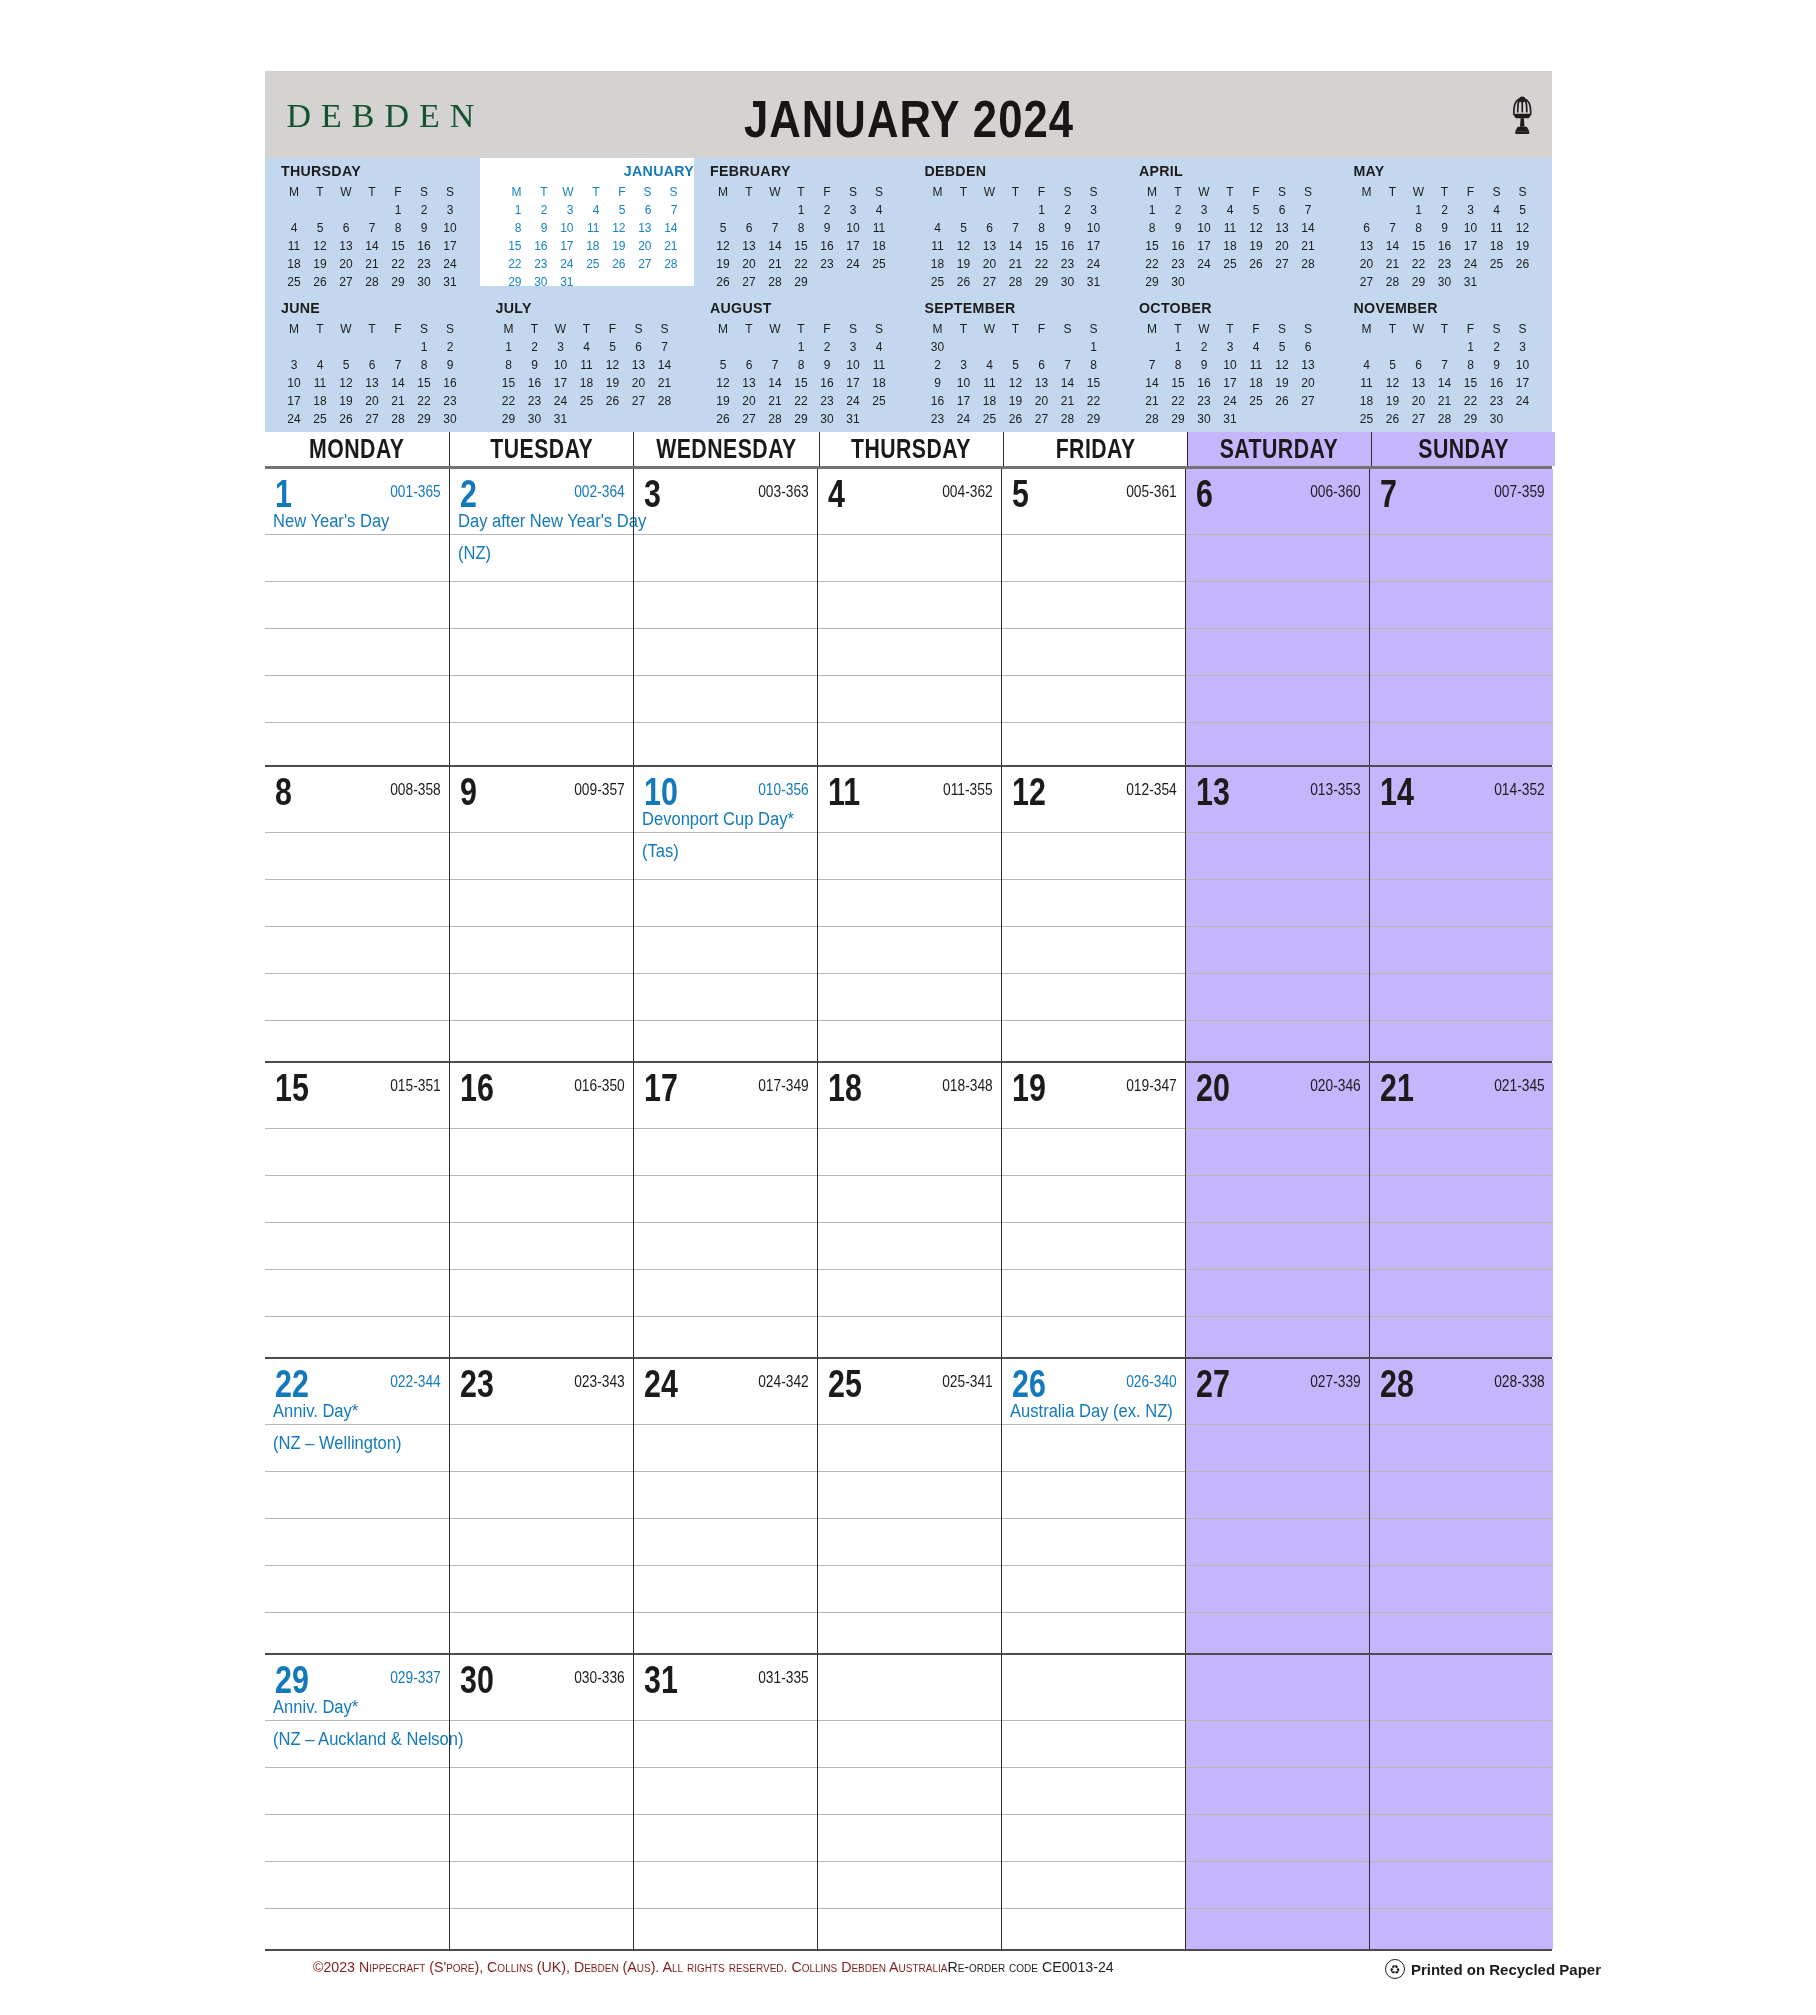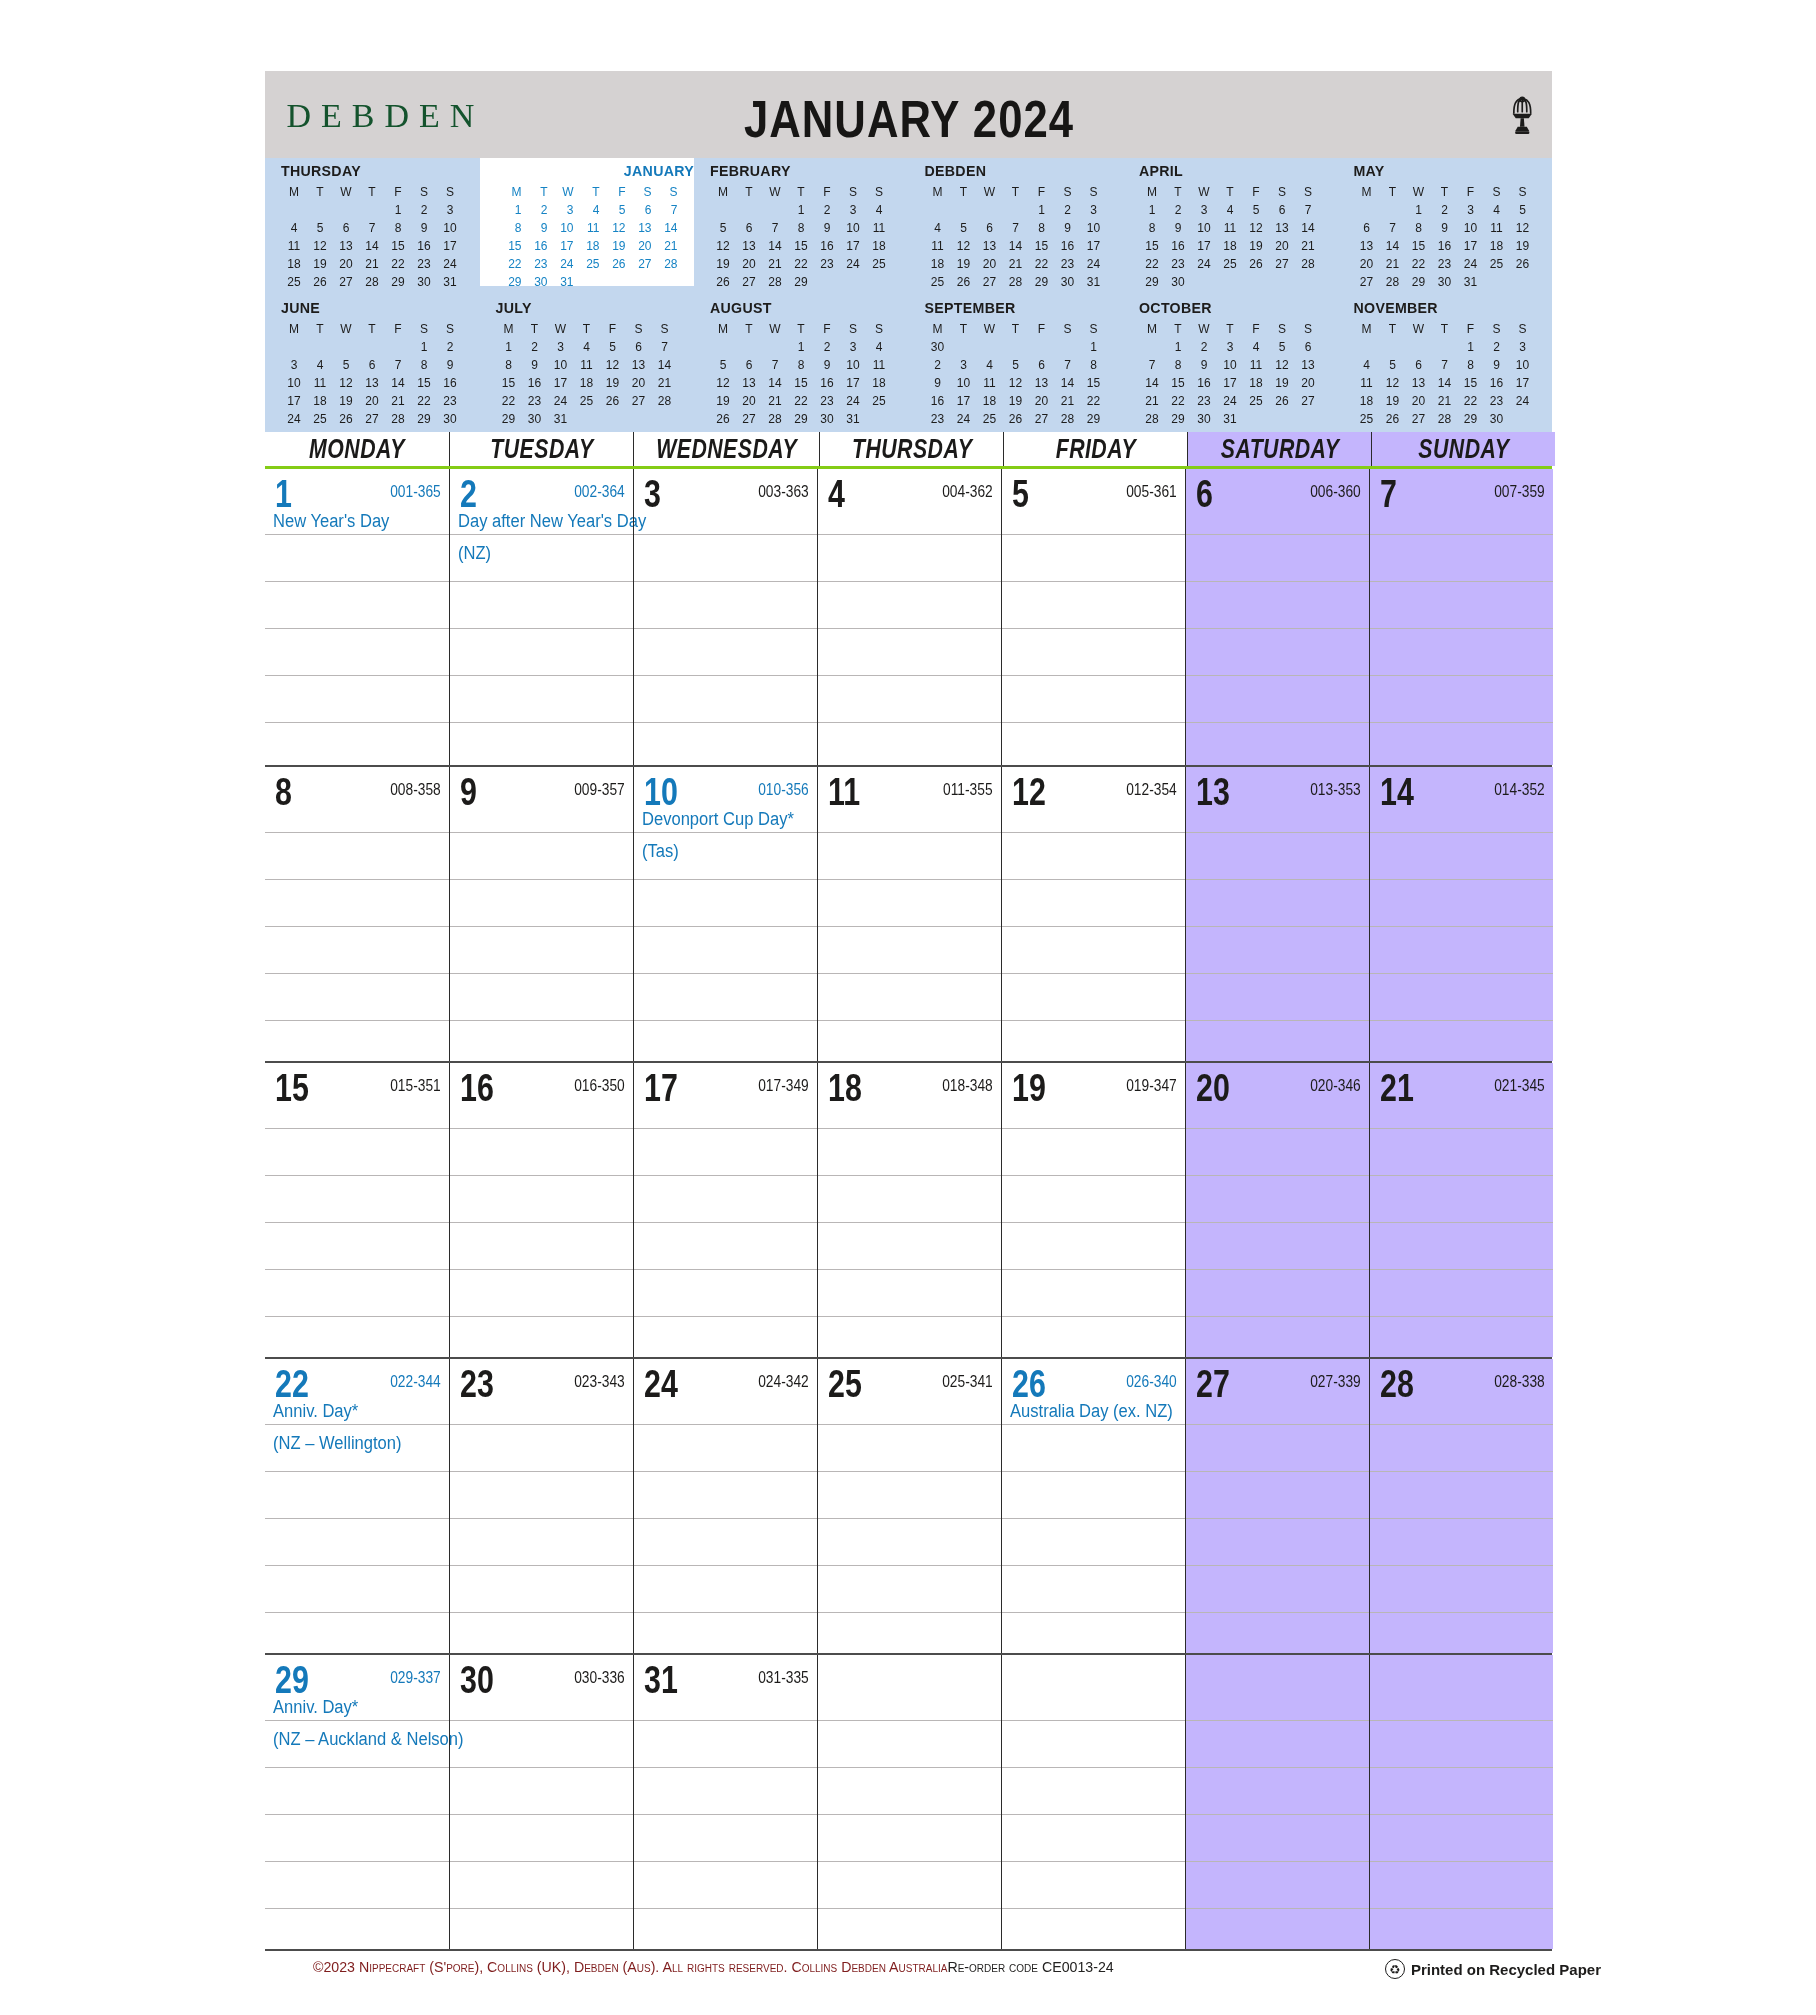--- a/index.html
+++ b/index.html
@@ -21,21 +21,21 @@
   .minicell{padding:4.7px 0 0 16px;box-sizing:border-box;}
   .minicell.hl{background:linear-gradient(#ffffff 0 128px,transparent 128px);}
   .mc-title{height:20px;font-size:14.2px;font-weight:bold;letter-spacing:0.3px;color:#1d1c1b;}
   .mc-title.blue{color:#1583c4;}
   .mc-row{display:grid;grid-template-columns:repeat(7,26px);height:18px;}
   .mc-cell{text-align:center;font-size:12px;line-height:18px;color:#1d1c1b;}
   .minicell.hl .mc-cell,.minicell.hl .mc-title{color:#1583c4;text-align:right;}
 
   
   .main-grid{border-bottom:2.4px solid #4c4c4c;}
-  .dow-row{display:flex;height:34px;border-bottom:3px solid #84cc16;font-style:italic;}
+  .dow-row{display:flex;height:34px;border-bottom:3px solid #737373;}
   .dow-cell{flex:0 0 184px;box-sizing:border-box;display:flex;align-items:center;justify-content:center;}
   .dow-cell + .dow-cell{border-left:1.2px solid #2b2b2b;}
   .dow-label{font-size:28px;font-weight:bold;letter-spacing:0.6px;transform:scaleX(.76);color:#1b1a19;}
   .week-row{display:flex;height:296px;box-sizing:border-box;}
   .week-row + .week-row{border-top:2.4px solid #4c4c4c;}
   .day-cell{position:relative;flex:0 0 184px;box-sizing:border-box;}
   .day-cell + .day-cell{border-left:1.2px solid #2b2b2b;}
   .weekend{background:#c4b5fd;}
   .rule{position:absolute;left:0;right:0;height:1.2px;background:#b9b6b6;}
   .rule.r0{top:65px}.rule.r1{top:112px}.rule.r2{top:159px}.rule.r3{top:206px}.rule.r4{top:253px}

